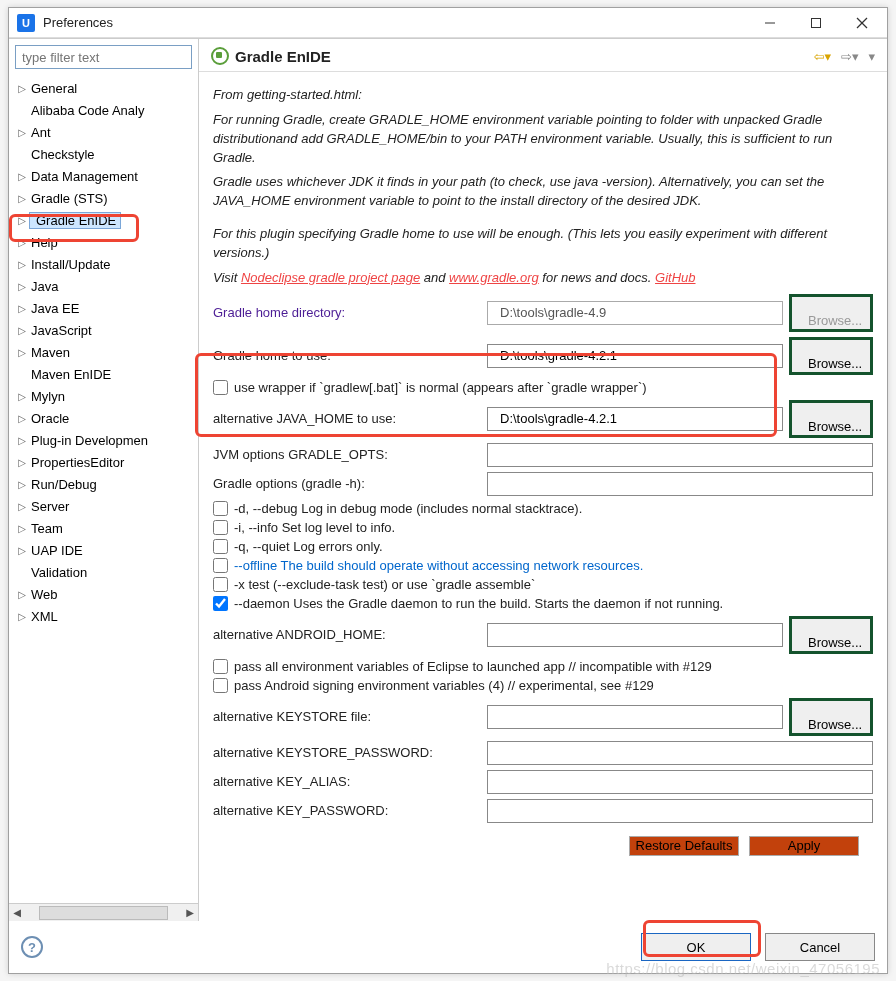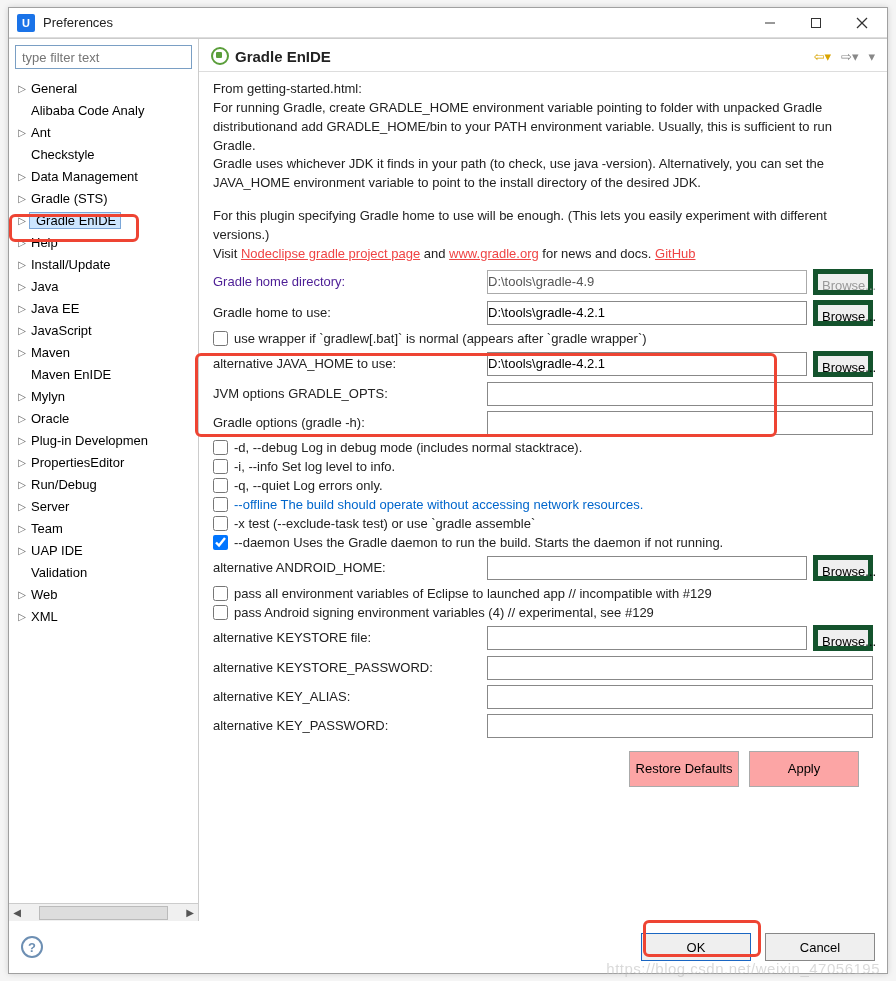--- a/index.html
+++ b/index.html
@@ -28,33 +28,33 @@
 .hscroll .bar { flex:1; height:14px; margin:0 14px; background:#ddd; border:1px solid #bbb;}
 .hscroll .arrowbtn { width:16px; height:16px; display:flex; align-items:center; justify-content:center; color:#555; font-size:10px;}
 .main { flex:1; display:flex; flex-direction:column; overflow:hidden;}
 .header { display:flex; align-items:center; padding:8px 12px 6px 12px; border-bottom:1px solid #ddd;}
 .header .icon { width:18px; height:18px; border:2px solid #5a9e3a; border-radius:50%; margin-right:6px; position:relative;}
 .header .icon::after{content:"";position:absolute;left:3px;top:3px;width:6px;height:6px;background:#5a9e3a;border-radius:1px;}
 .header h1 { font-size:15px; font-weight:bold; color:#222; flex:1;}
 .hdr-tools { display:flex; gap:10px; align-items:center; color:#888;}
 .hdr-tools span { display:inline-flex; align-items:center; gap:2px;}
 .content { flex:1; overflow-y:auto; padding:8px 14px 6px 14px; color:#222;}
-.content p { margin:0 0; line-height:1.45;}
+.content p { margin:6px 0; line-height:1.45;font-style:italic;}
 .content a { color:#ef4444;}
 .form-row { display:flex; align-items:center; margin:5px 0; gap:6px;}
 .form-row .flabel { width:268px; }
-.form-row input[type=text]{ flex:1; height:24px; border:1px solid #888; padding:2px 0;}
+.form-row input[type=text]{ flex:1; height:24px; border:1px solid #888; padding:2px 12px;}
 .form-row input[type=text].ro{ color:#555; border-color:#aaa; background:#fff;}
 .form-row .flabel.ro{ color:#4c1d95;}
-.browse { width:60px; height:26px; border:5px solid #14532d; background:#efefef; padding:4px; }
+.browse { width:84px; height:26px; border:3px solid #14532d; background:#efefef; padding:16px; }
 .check-row { display:flex; align-items:center; margin:4px 0; gap:6px;}
 .check-row input[type=checkbox]{ width:15px; height:15px; border:1px solid #333;}
 .check-row.blue .clabel{ color:#0066cc;}
 .bottom-btns { display:flex; justify-content:flex-end; gap:10px; padding:8px 14px;}
-.bottom-btns button { height:36px; min-width:110px; border:1px solid #aaa; background:#fca5a5;}
+.bottom-btns button { height:20px; min-width:110px; border:1px solid #aaa; background:#c2410c;}
 .footer { padding:12px; display:flex; align-items:center; }
 .qmark { width:22px; height:22px; border:2px solid #6d8fb3; border-radius:50%; color:#6d8fb3; display:flex;align-items:center;justify-content:center; font-weight:bold;}
 .footer-right { margin-left:auto; display:flex; gap:14px;}
 .footer-right button{ height:28px; width:110px; border:1px solid #888; background:#efefef;}
 .footer-right button.ok{ border-color:#1a66c2;}
 .watermark { position:absolute; right:16px; bottom:4px; color:#bbb; font-size:15px; opacity:.55; letter-spacing:.5px;}
 </style>
 </head>
 <body>
 

